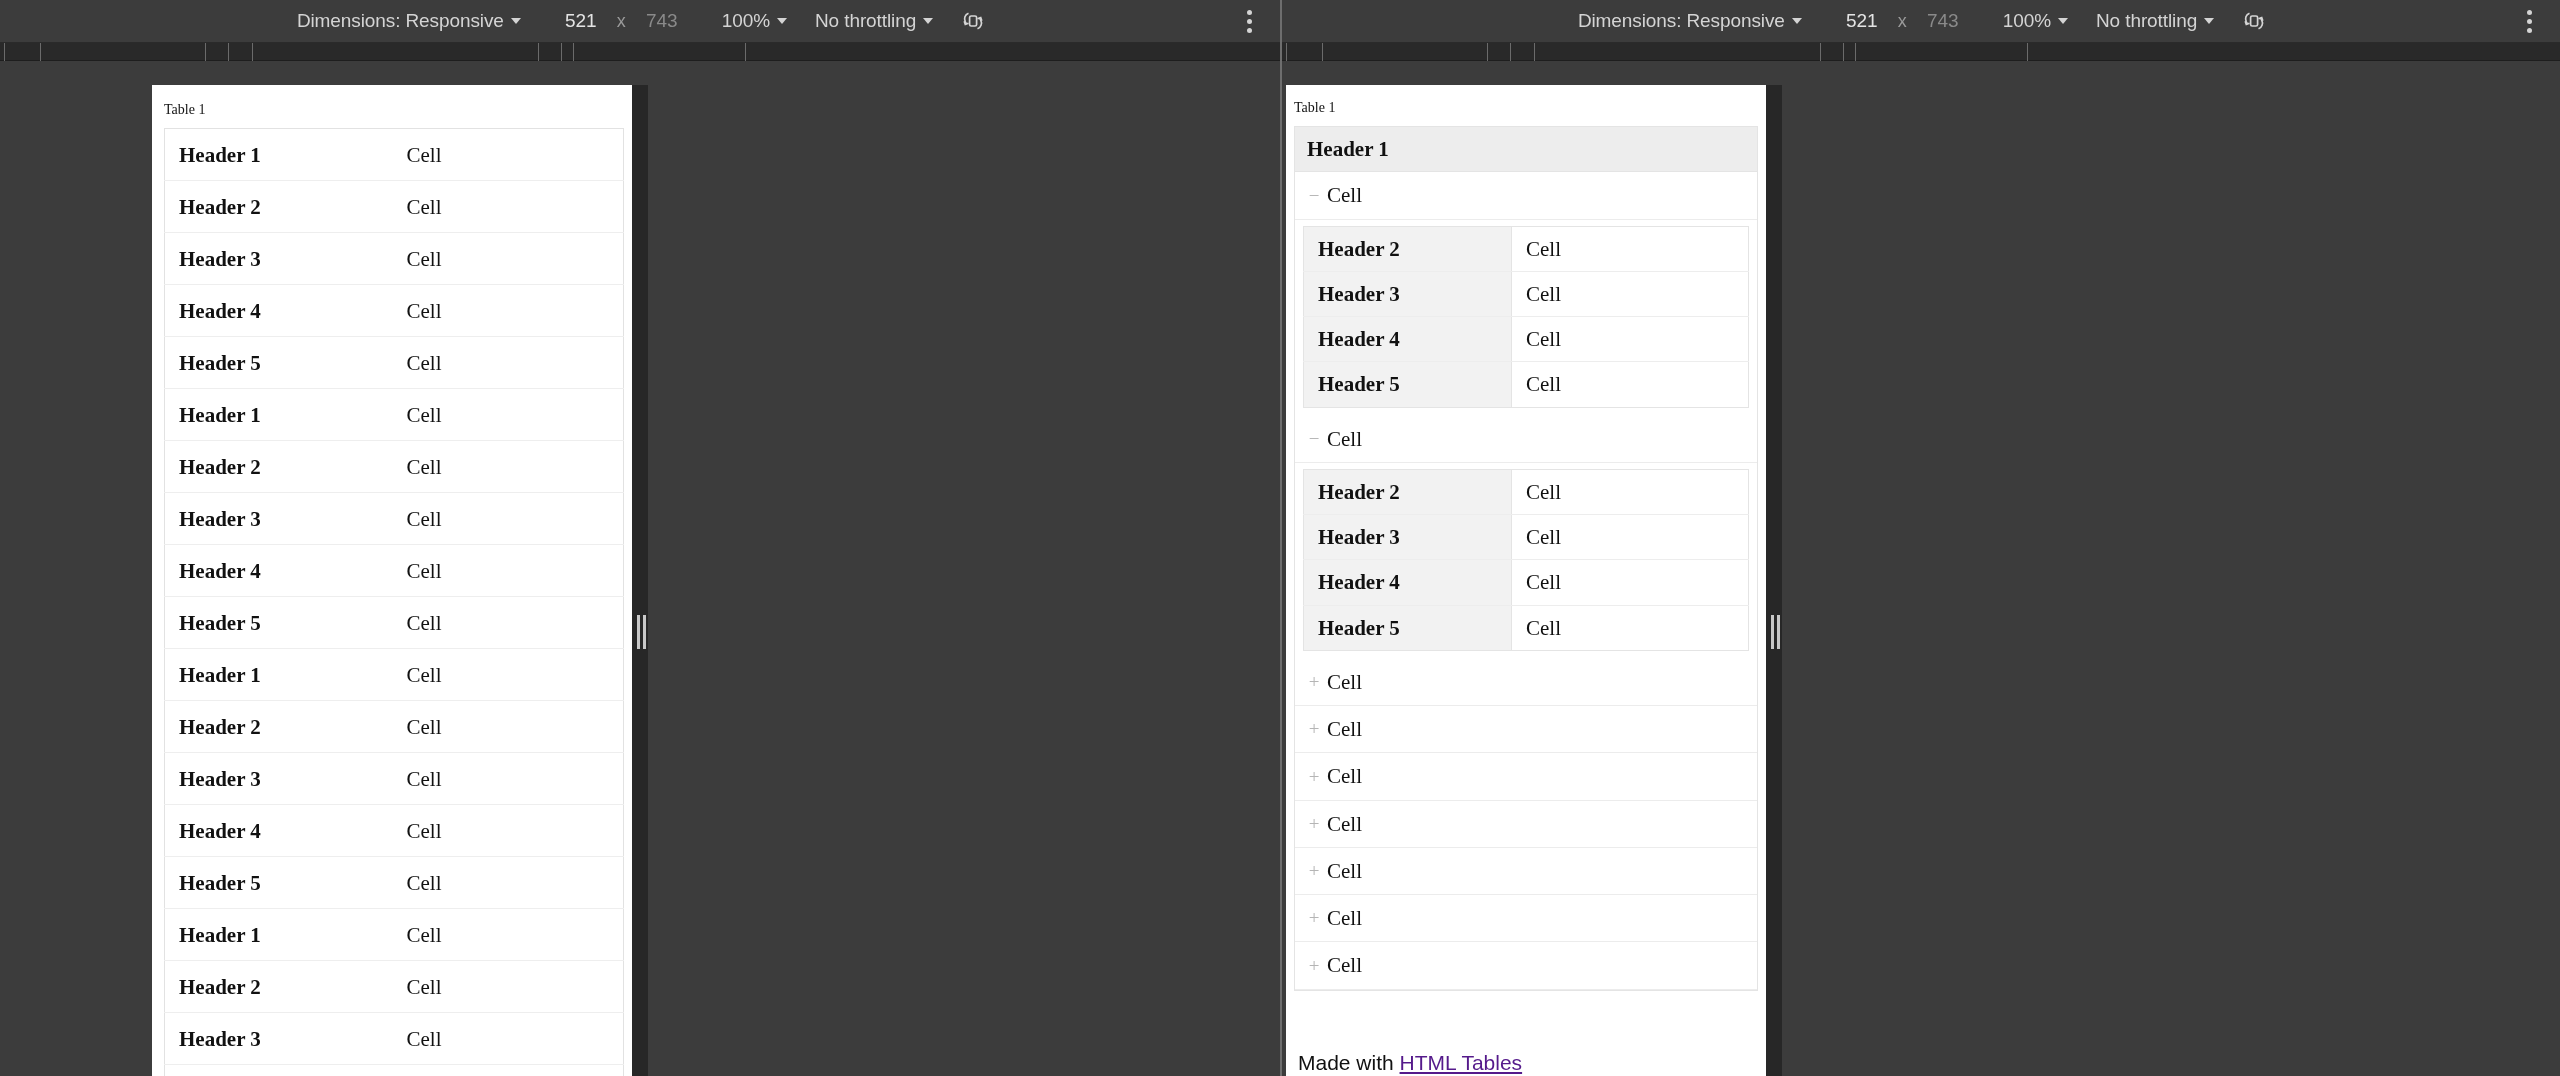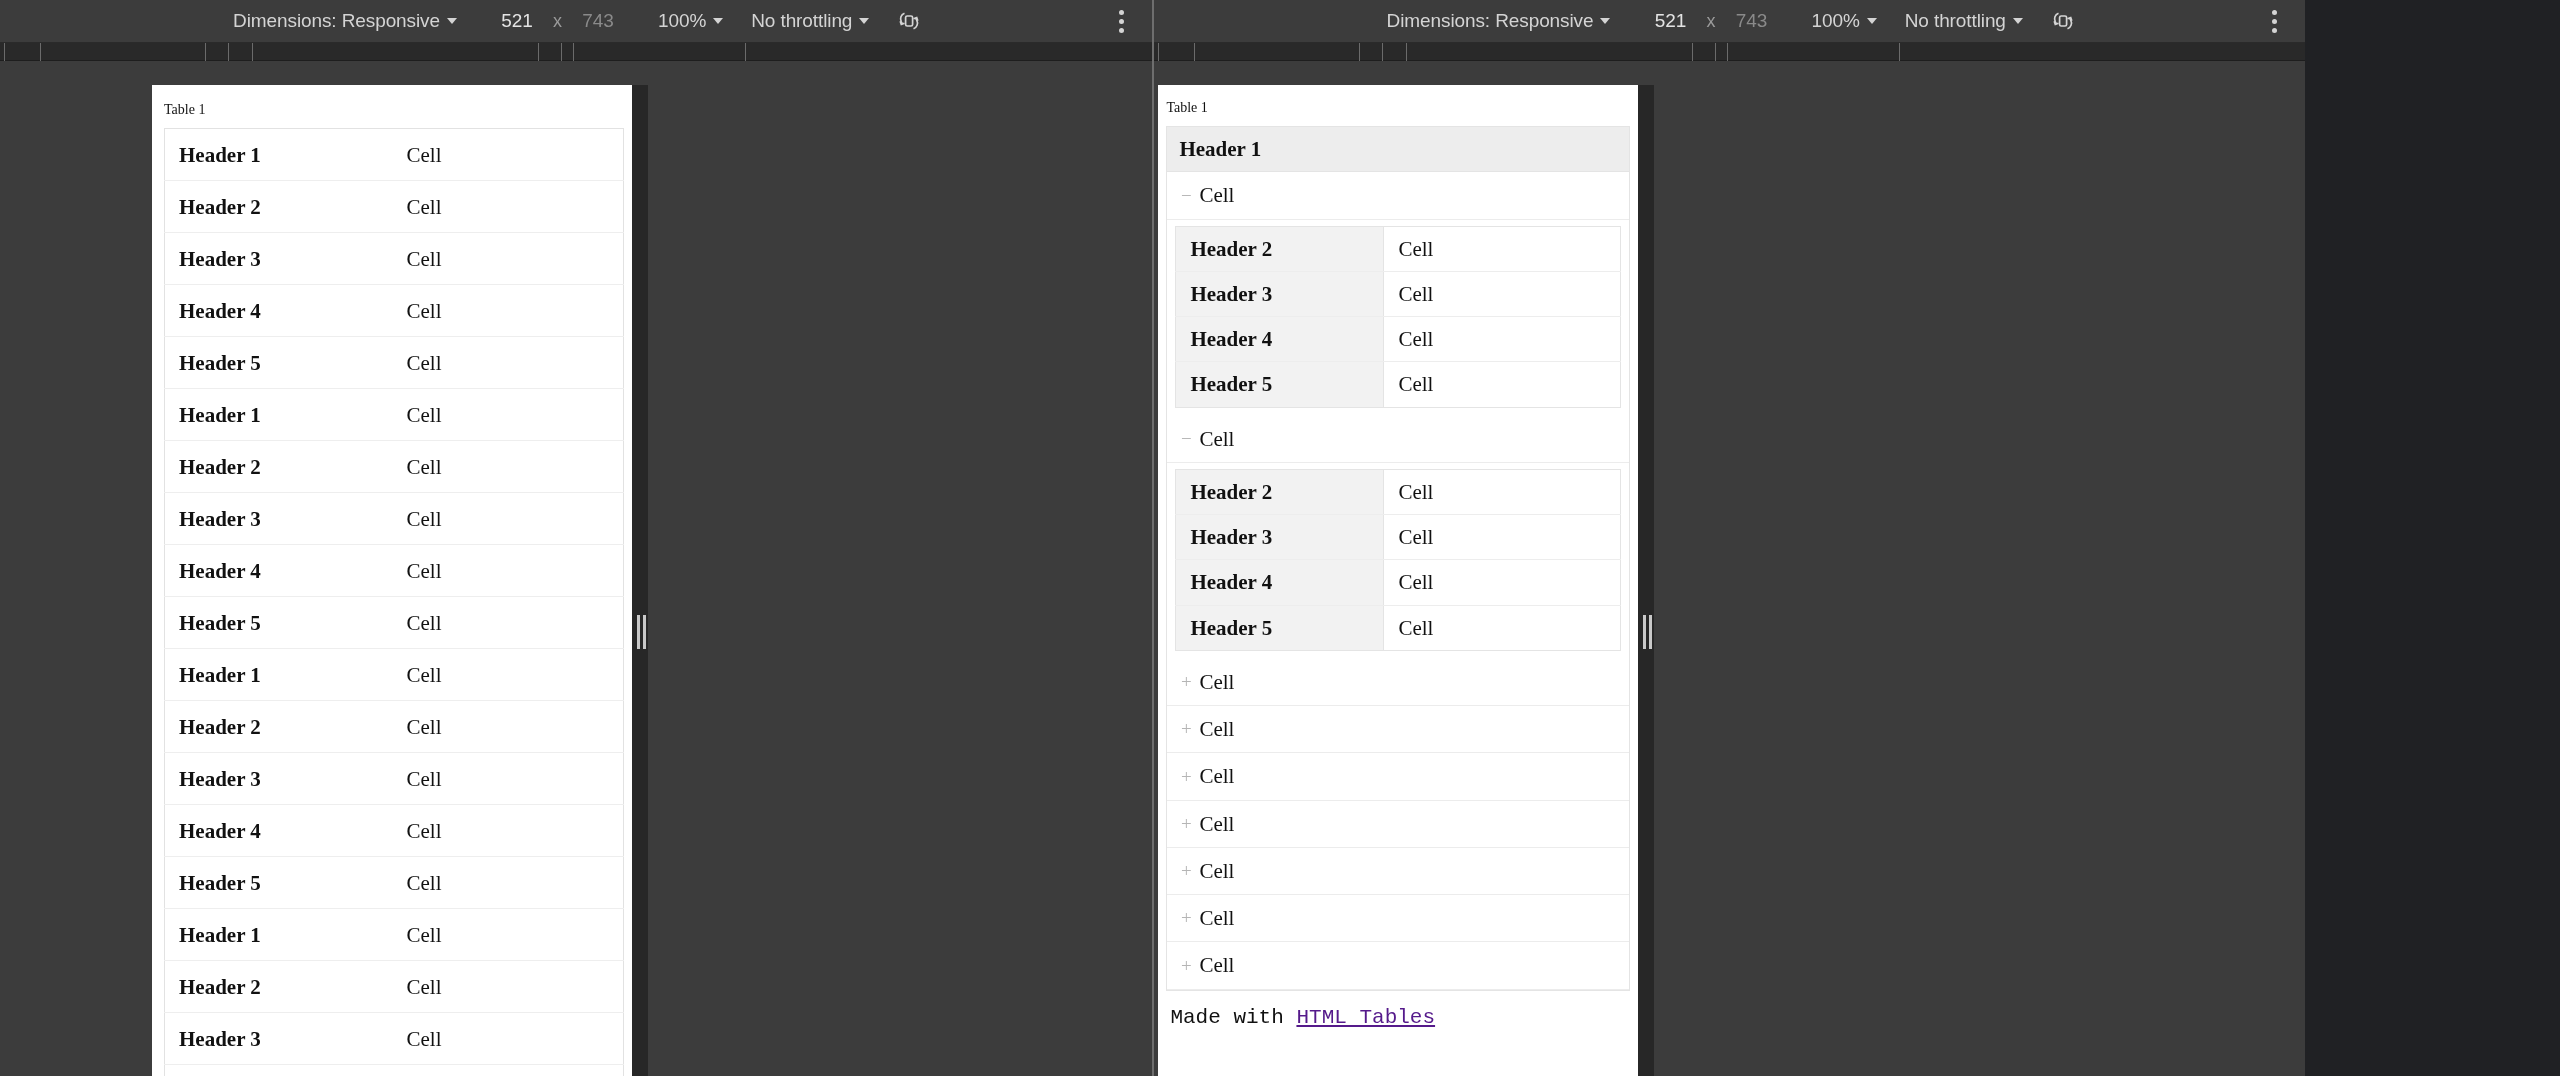--- a/index.html
+++ b/index.html
@@ -3,21 +3,21 @@
 <meta charset="utf-8">
 <style>
   * { box-sizing: border-box; margin: 0; padding: 0; }
   html, body {
     width: 2560px; height: 1076px;
     overflow: hidden;
     background: #202124;
     font-family: "Liberation Sans", sans-serif;
   }
   .app {
-    width: 2305px; height: 1076px;
+    width: 2560px; height: 1076px;
     display: flex;
     position: relative;
   }
   .panel {
     height: 1076px;
     display: flex;
     flex-direction: column;
     background: #3c3c3c;
     position: relative;
     overflow: hidden;
@@ -253,25 +253,26 @@
   }
   table.nested td.th {
     font-weight: bold;
     width: 208px;
     background: #f2f2f2;
     border-right: 1px solid #e4e4e4;
   }
   table.nested tr:last-child td { border-bottom: none; }
 
   .made-with {
-    font-family: Liberation Mono, monospace;
+    font-family: Liberation Sans, sans-serif;
     font-size: 21px;
     color: #111;
     padding: 13px 0 0 4px;
     line-height: 1.3;
+    margin-top: 45px;
   }
   .made-with a {
     color: #551a8b;
     text-decoration: underline;
   }
 </style>
 </head>
 <body>
 
 <div class="app">

